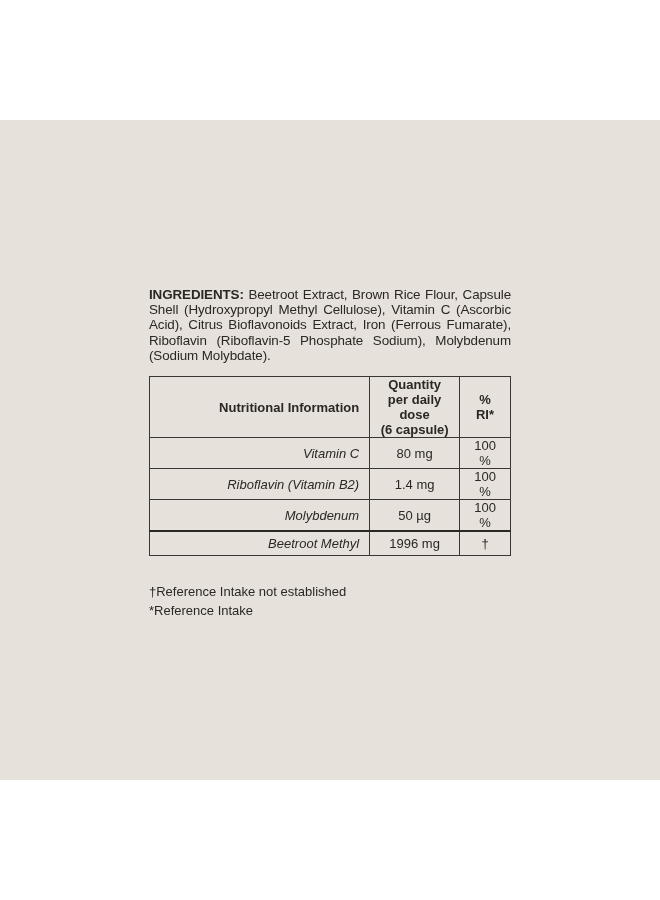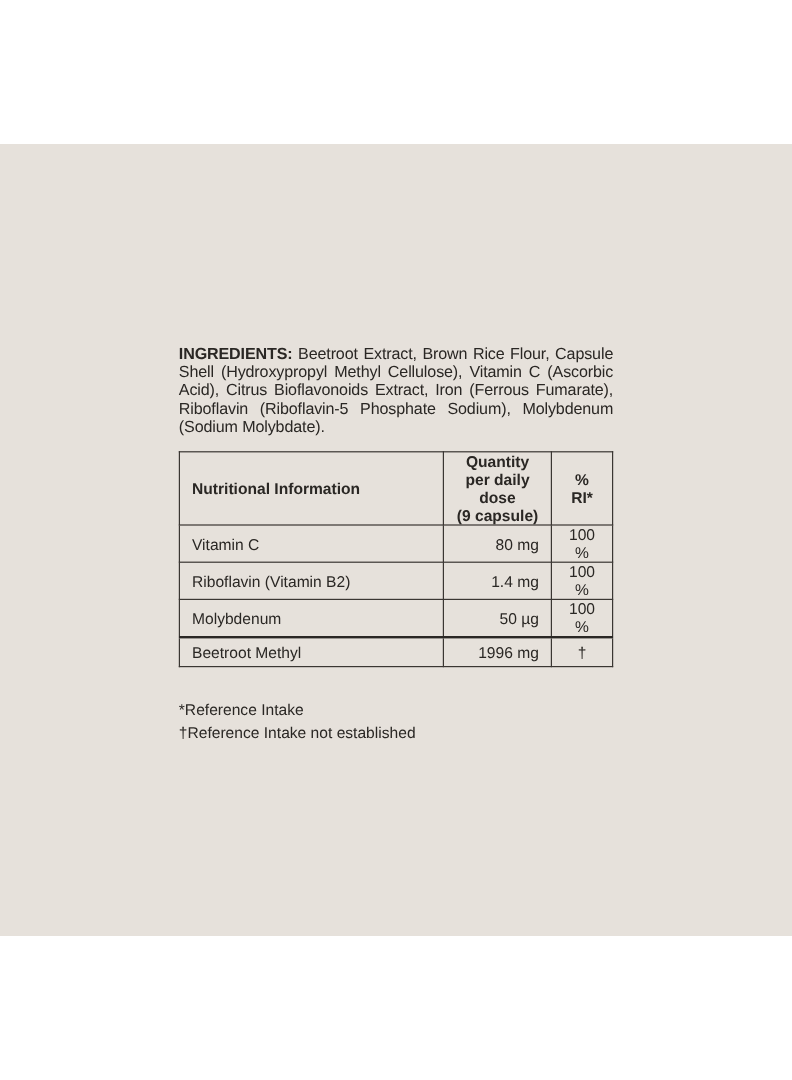--- a/index.html
+++ b/index.html
@@ -21,46 +21,46 @@
   table.nutri {
     position: absolute; left: 149px; top: 376px; width: 362px;
     border-collapse: collapse; font-size: 13px;
   }
   table.nutri td, table.nutri th {
     border: 1.3px solid #3a3632; padding: 0 10px; height: 22.5px;
   }
   table.nutri th {
     font-weight: bold; height: 52px; line-height: 15px;
   }
-  th.c1 { text-align: left; width: 200px; }
+  th.c1 { text-align: right; width: 200px; }
   th.c2 { text-align: center; width: 69px; padding: 0 2px; }
   th.c3 { text-align: center; width: 30px; padding: 0 2px; }
-  td.c1 { text-align: left; }
-  td.c2 { text-align: right; padding-right: 18px; }
+  td.c1 { text-align: right; font-style: italic; }
+  td.c2 { text-align: center; padding-right: 18px; }
   td.c3 { text-align: center; padding: 0 4px; }
   tr.group-start td { border-top: 2.5px solid #2a2724; }
   .footnotes {
     position: absolute; left: 149px; top: 582px; font-size: 13px; line-height: 19px;
   }
 </style>
 </head>
 <body>
 
 <div class="band"></div>
 
 <div class="ingredients"><b>INGREDIENTS:</b><span> Beetroot Extract, Brown Rice Flour, Capsule Shell (Hydroxypropyl Methyl Cellulose), Vitamin C (Ascorbic Acid), Citrus Bioflavonoids Extract, Iron (Ferrous Fumarate), Riboflavin (Riboflavin-5 Phosphate Sodium), Molybdenum (Sodium Molybdate).</span></div>
 
 <table class="nutri">
   <tbody>
       <tr>
     <th class="c1">Nutritional Information</th>
     <th class="c2">
       <span>Quantity</span><br>
       <span>per daily dose</span><br>
-      <span>(9 capsule)</span>
+      <span>(6 capsule)</span>
     </th>
     <th class="c3">
       <span>%</span><br>
       <span>RI*</span>
     </th>
   </tr>
   <tr>
     <td class="c1">Vitamin C</td>
     <td class="c2">80 mg</td>
     <td class="c3">100 %</td>
@@ -77,15 +77,15 @@
   </tr>
   <tr class="group-start">
     <td class="c1">Beetroot Methyl</td>
     <td class="c2">1996 mg</td>
     <td class="c3">†</td>
   </tr>
 </tbody>
   </table>
 
 <div class="footnotes">
+  <div>†Reference Intake not established</div>
   <div>*Reference Intake</div>
-  <div>†Reference Intake not established</div>
 </div>
 
 </body></html>

